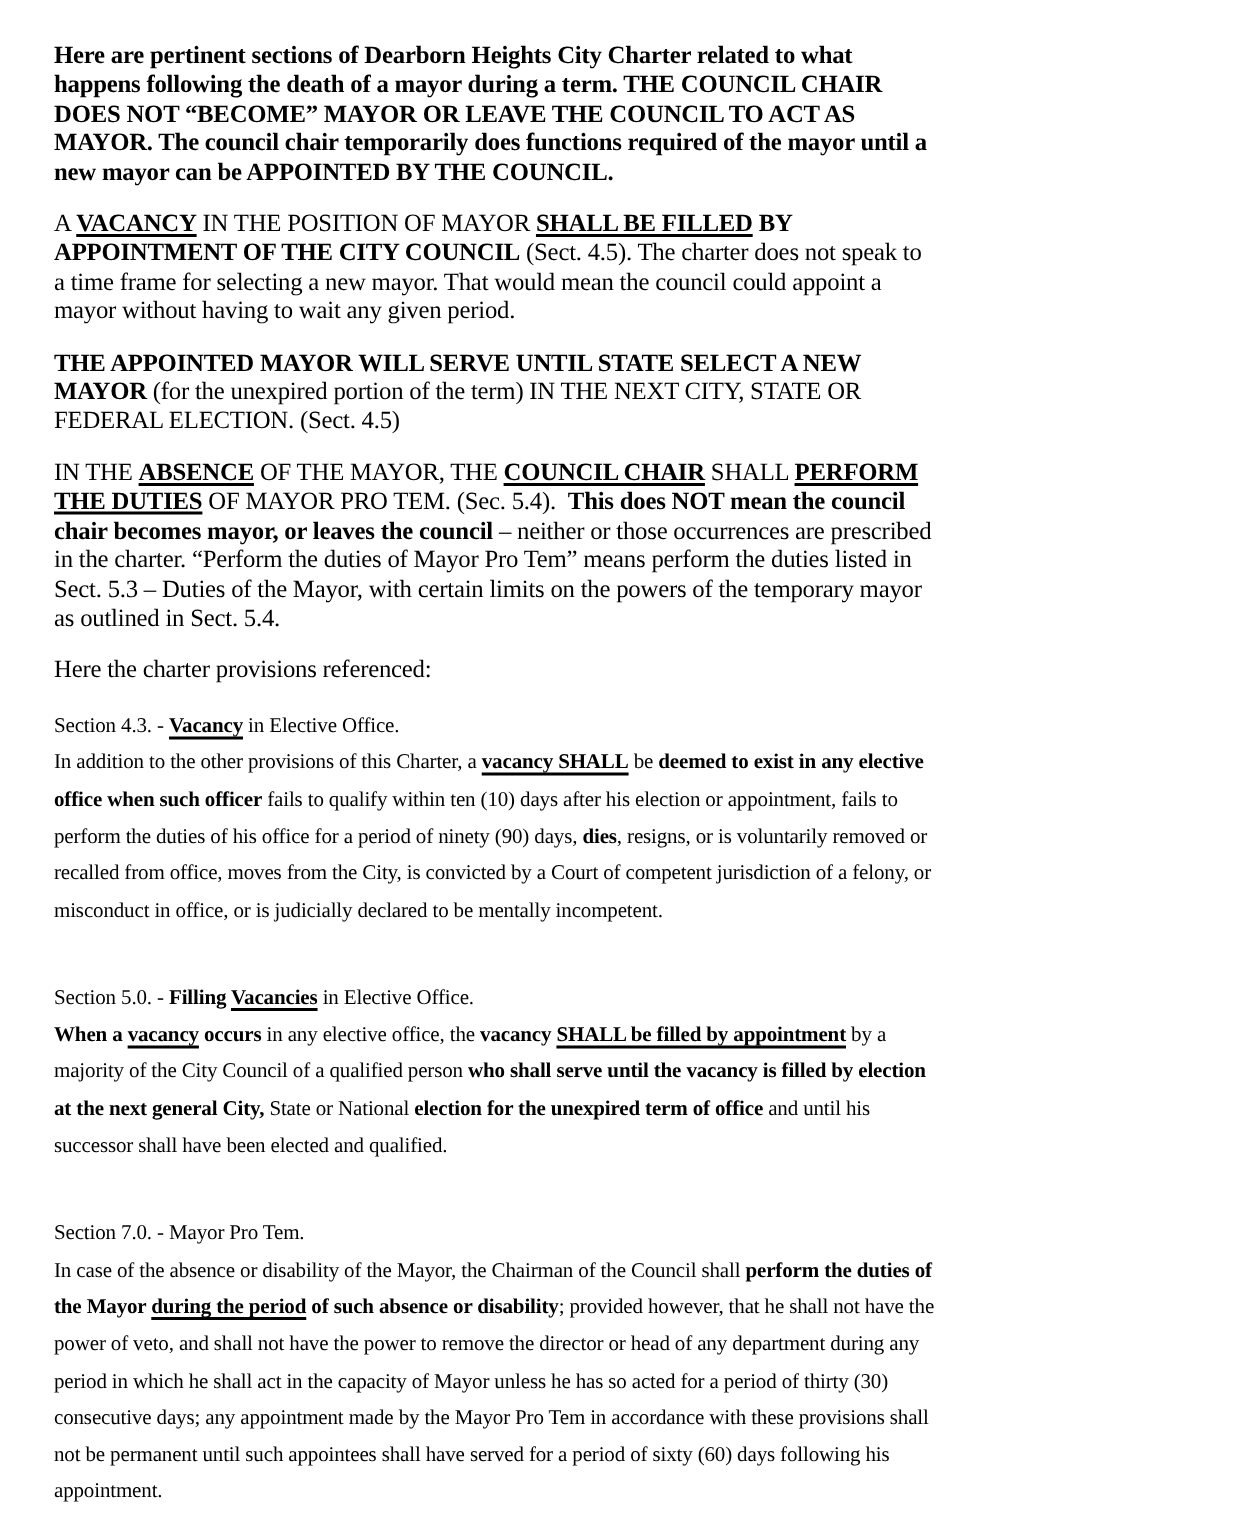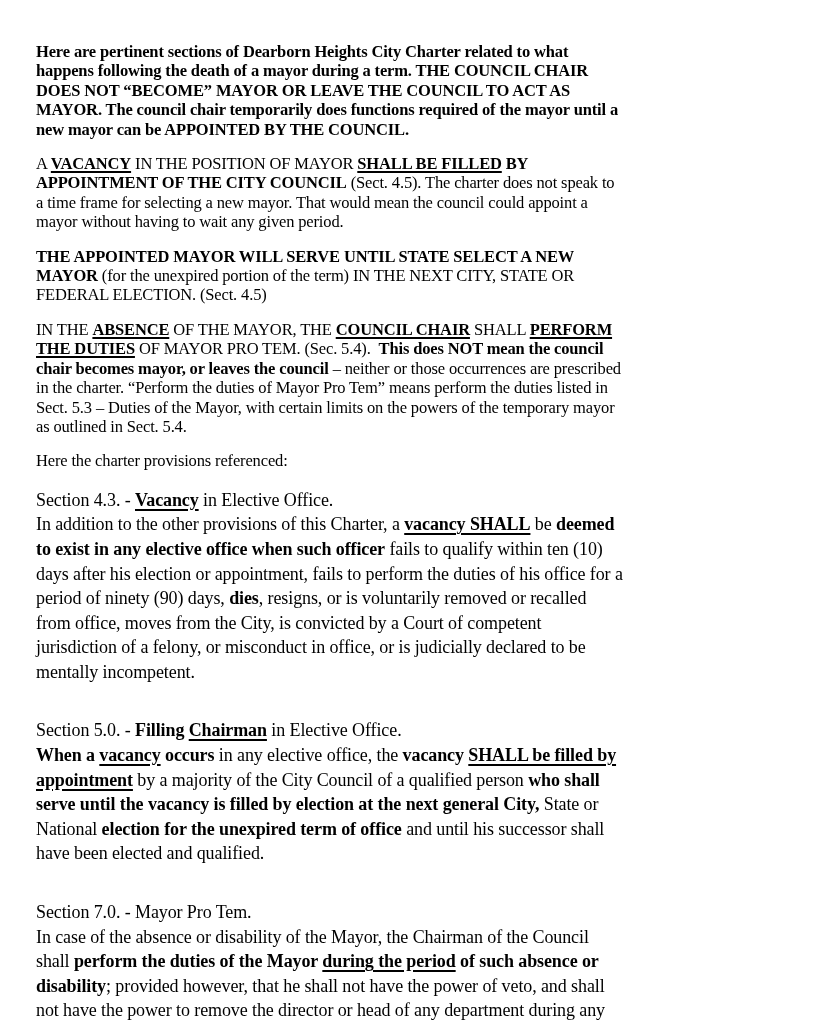--- a/index.html
+++ b/index.html
@@ -11,33 +11,33 @@
     width: 833px;
     height: 1024px;
     overflow: hidden;
     color: #000000;
     font-family: "Liberation Serif", "DejaVu Serif", serif;
   }
   main[data-name="document-page"] {
     box-sizing: border-box;
     width: 661px;
     height: 1024px;
-    padding: 42px 36px 0 36px;
+    padding: 27px 36px 0 36px;
     background: #ffffff;
   }
   
   .p-sm {
     font-size: 16.5px;
     line-height: 19.4px;
     letter-spacing: -0.15px;
     margin: 0 0 15px 0;
   }
   
   .p-lg {
-    font-size: 18px;
+    font-size: 14px;
     line-height: 24.6px;
     letter-spacing: -0.1px;
   }
   .head { margin: 34px 0 0 0; }
   .head-first { margin-top: 17px; }
   .sect-body { margin: 0; font-family: Liberation Serif, serif; }
   .b { font-weight: bold; }
   .u {
     text-decoration: underline;
     text-decoration-thickness: 2px;
@@ -50,18 +50,18 @@
 
 <main data-name="document-page">
   <article id="doc" data-name="document-content">
       <p class="p-sm" data-name="intro-paragraph"><span class="b" data-name="text-run">Here are pertinent sections of Dearborn Heights City Charter related to what happens following the death of a mayor during a term. THE COUNCIL CHAIR DOES NOT “BECOME” MAYOR OR LEAVE THE COUNCIL TO ACT AS MAYOR. The council chair temporarily does functions required of the mayor until a new mayor can be APPOINTED BY THE COUNCIL.</span></p>
       <p class="p-sm" data-name="paragraph"><span data-name="text-run">A </span><span class="b u" data-name="text-run">VACANCY</span><span data-name="text-run"> IN THE POSITION OF MAYOR </span><span class="b u" data-name="text-run">SHALL BE FILLED</span><span class="b" data-name="text-run"> BY APPOINTMENT OF THE CITY COUNCIL</span><span data-name="text-run"> (Sect. 4.5). The charter does not speak to a time frame for selecting a new mayor. That would mean the council could appoint a mayor without having to wait any given period.</span></p>
       <p class="p-sm" data-name="paragraph"><span class="b" data-name="text-run">THE APPOINTED MAYOR WILL SERVE UNTIL STATE SELECT A NEW MAYOR</span><span data-name="text-run"> (for the unexpired portion of the term) IN THE NEXT CITY, STATE OR FEDERAL ELECTION. (Sect. 4.5)</span></p>
       <p class="p-sm" data-name="paragraph"><span data-name="text-run">IN THE </span><span class="b u" data-name="text-run">ABSENCE</span><span data-name="text-run"> OF THE MAYOR, THE </span><span class="b u" data-name="text-run">COUNCIL CHAIR</span><span data-name="text-run"> SHALL </span><span class="b u" data-name="text-run">PERFORM THE DUTIES</span><span data-name="text-run"> OF MAYOR PRO TEM. (Sec. 5.4).&nbsp; </span><span class="b" data-name="text-run">This does NOT mean the council chair becomes mayor, or leaves the council</span><span data-name="text-run"> – neither or those occurrences are prescribed in the charter. “Perform the duties of Mayor Pro Tem” means perform the duties listed in Sect. 5.3 – Duties of the Mayor, with certain limits on the powers of the temporary mayor as outlined in Sect. 5.4.</span></p>
       <p class="p-sm" data-name="paragraph"><span data-name="text-run">Here the charter provisions referenced:</span></p>
       <p class="p-lg head head-first" data-name="section-heading"><span data-name="text-run">Section 4.3. - </span><span class="b u" data-name="text-run">Vacancy</span><span data-name="text-run"> in Elective Office.</span></p>
       <p class="p-lg sect-body" data-name="section-body-paragraph"><span data-name="text-run">In addition to the other provisions of this Charter, a </span><span class="b u" data-name="text-run">vacancy SHALL</span><span data-name="text-run"> be </span><span class="b" data-name="text-run">deemed to exist in any elective office when such officer</span><span data-name="text-run"> fails to qualify within ten (10) days after his election or appointment, fails to perform the duties of his office for a period of ninety (90) days, </span><span class="b" data-name="text-run">dies</span><span data-name="text-run">, resigns, or is voluntarily removed or recalled from office, moves from the City, is convicted by a Court of competent jurisdiction of a felony, or misconduct in office, or is judicially declared to be mentally incompetent.</span></p>
-      <p class="p-lg head" data-name="section-heading"><span data-name="text-run">Section 5.0. - </span><span class="b" data-name="text-run">Filling </span><span class="b u" data-name="text-run">Chairman</span><span data-name="text-run"> in Elective Office.</span></p>
+      <p class="p-lg head" data-name="section-heading"><span data-name="text-run">Section 5.0. - </span><span class="b" data-name="text-run">Filling </span><span class="b u" data-name="text-run">Vacancies</span><span data-name="text-run"> in Elective Office.</span></p>
       <p class="p-lg sect-body" data-name="section-body-paragraph"><span class="b" data-name="text-run">When a </span><span class="b u" data-name="text-run">vacancy</span><span class="b" data-name="text-run"> occurs</span><span data-name="text-run"> in any elective office, the </span><span class="b" data-name="text-run">vacancy </span><span class="b u" data-name="text-run">SHALL be filled by appointment</span><span data-name="text-run"> by a majority of the City Council of a qualified person </span><span class="b" data-name="text-run">who shall serve until the vacancy is filled by election at the next general City,</span><span data-name="text-run"> State or National </span><span class="b" data-name="text-run">election for the unexpired term of office</span><span data-name="text-run"> and until his successor shall have been elected and qualified.</span></p>
       <p class="p-lg head" data-name="section-heading"><span data-name="text-run">Section 7.0. - Mayor Pro Tem.</span></p>
       <p class="p-lg sect-body" data-name="section-body-paragraph"><span data-name="text-run">In case of the absence or disability of the Mayor, the Chairman of the Council shall </span><span class="b" data-name="text-run">perform the duties of the Mayor </span><span class="b u" data-name="text-run">during the period</span><span class="b" data-name="text-run"> of such absence or disability</span><span data-name="text-run">; provided however, that he shall not have the power of veto, and shall not have the power to remove the director or head of any department during any period in which he shall act in the capacity of Mayor unless he has so acted for a period of thirty (30) consecutive days; any appointment made by the Mayor Pro Tem in accordance with these provisions shall not be permanent until such appointees shall have served for a period of sixty (60) days following his appointment.</span></p>
     </article>
 </main>
 
 </body></html>

